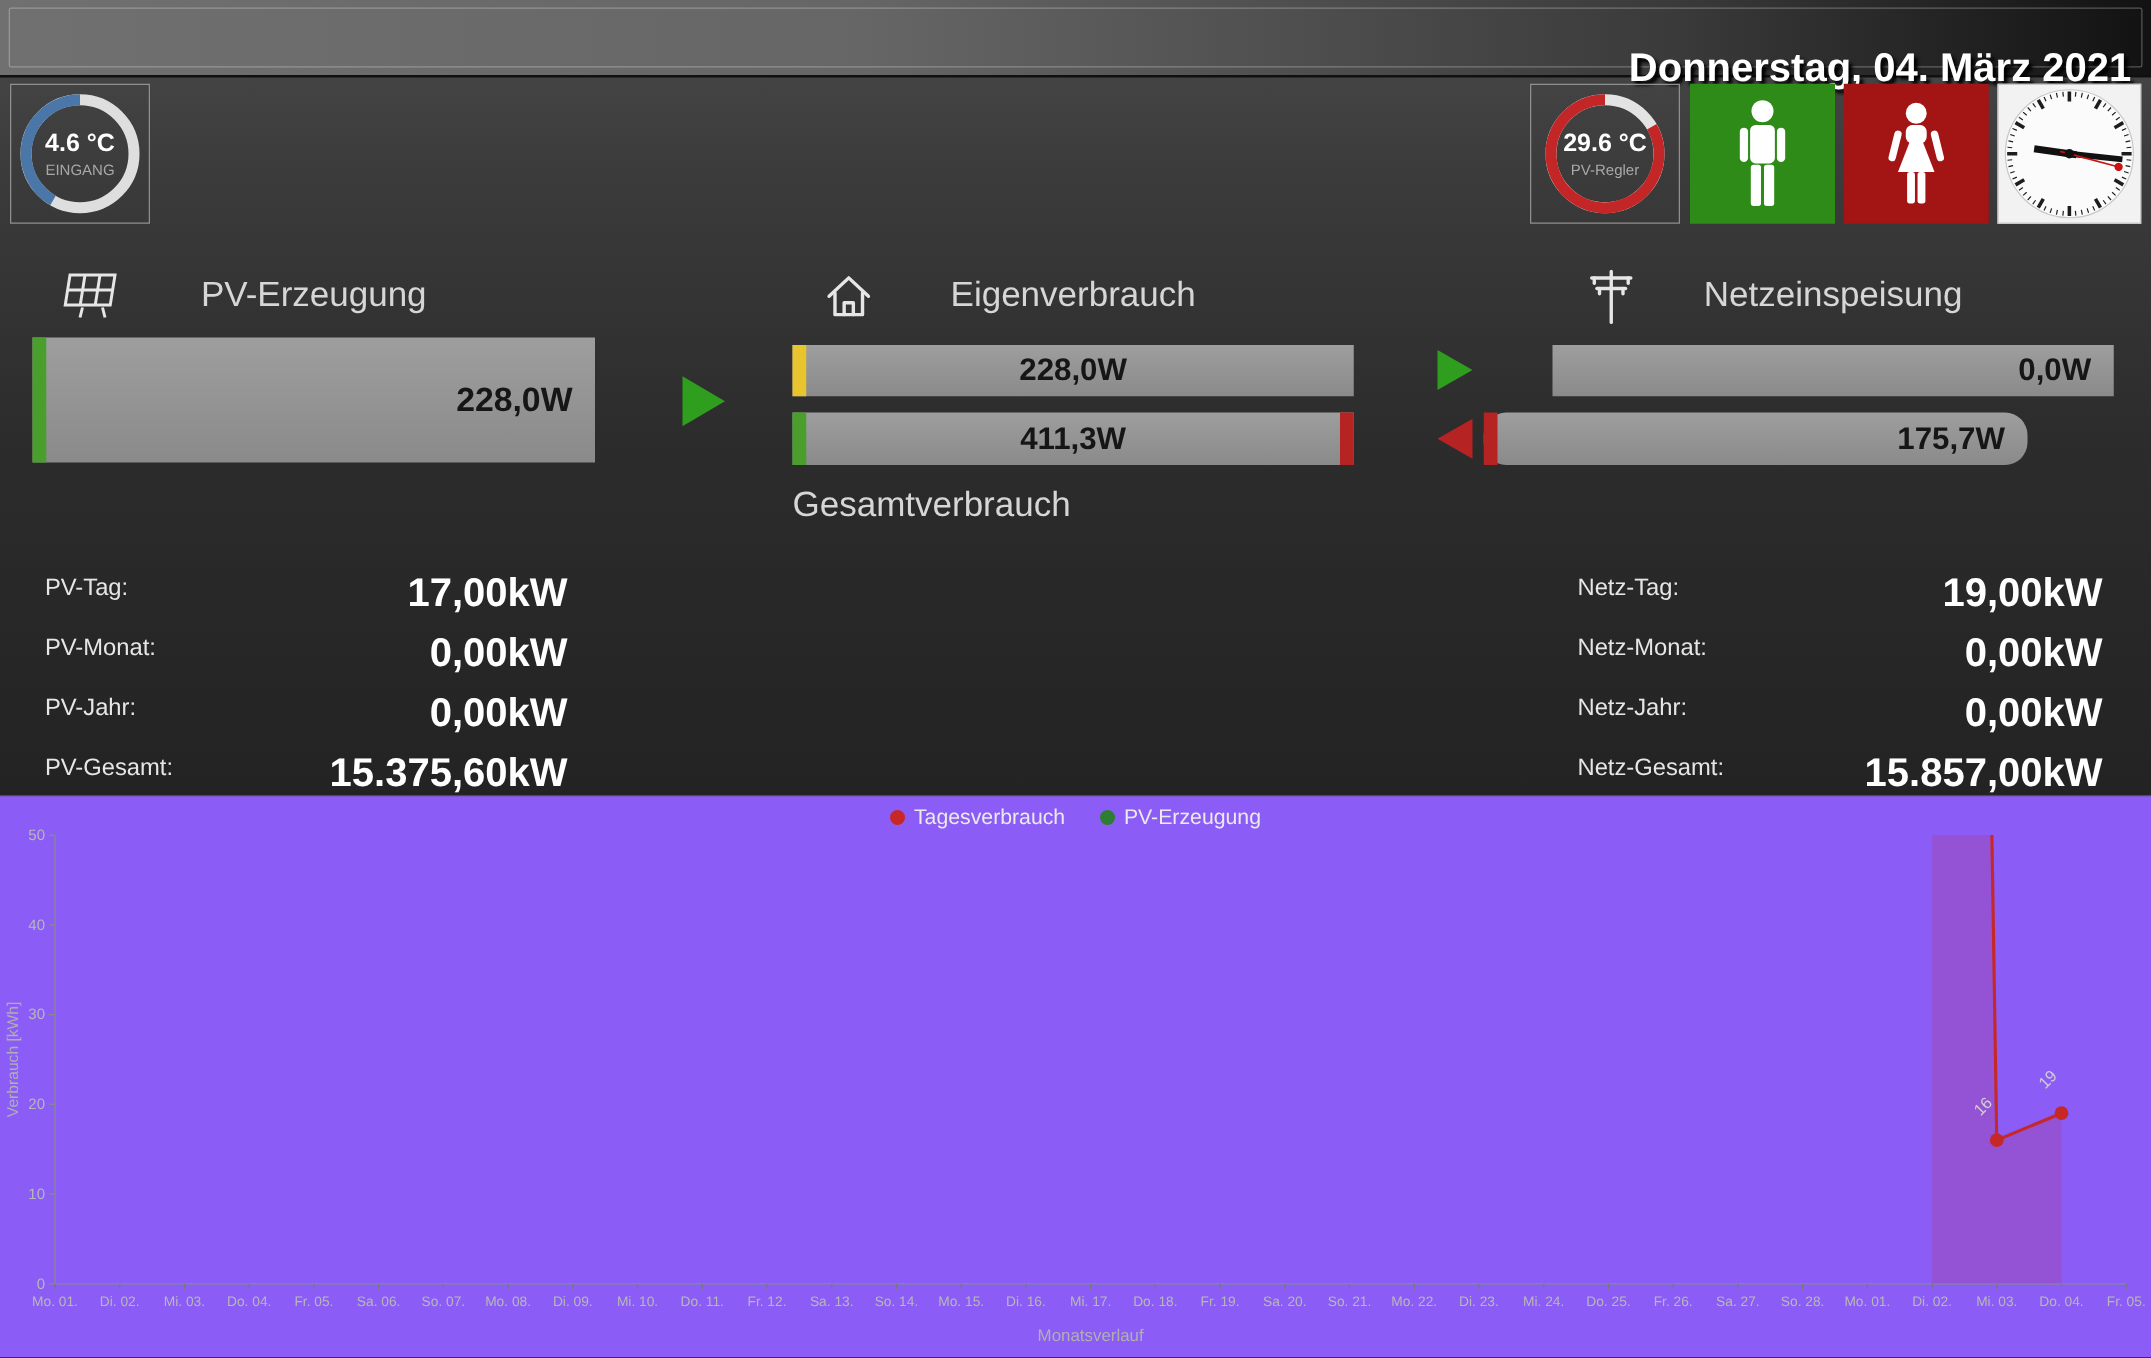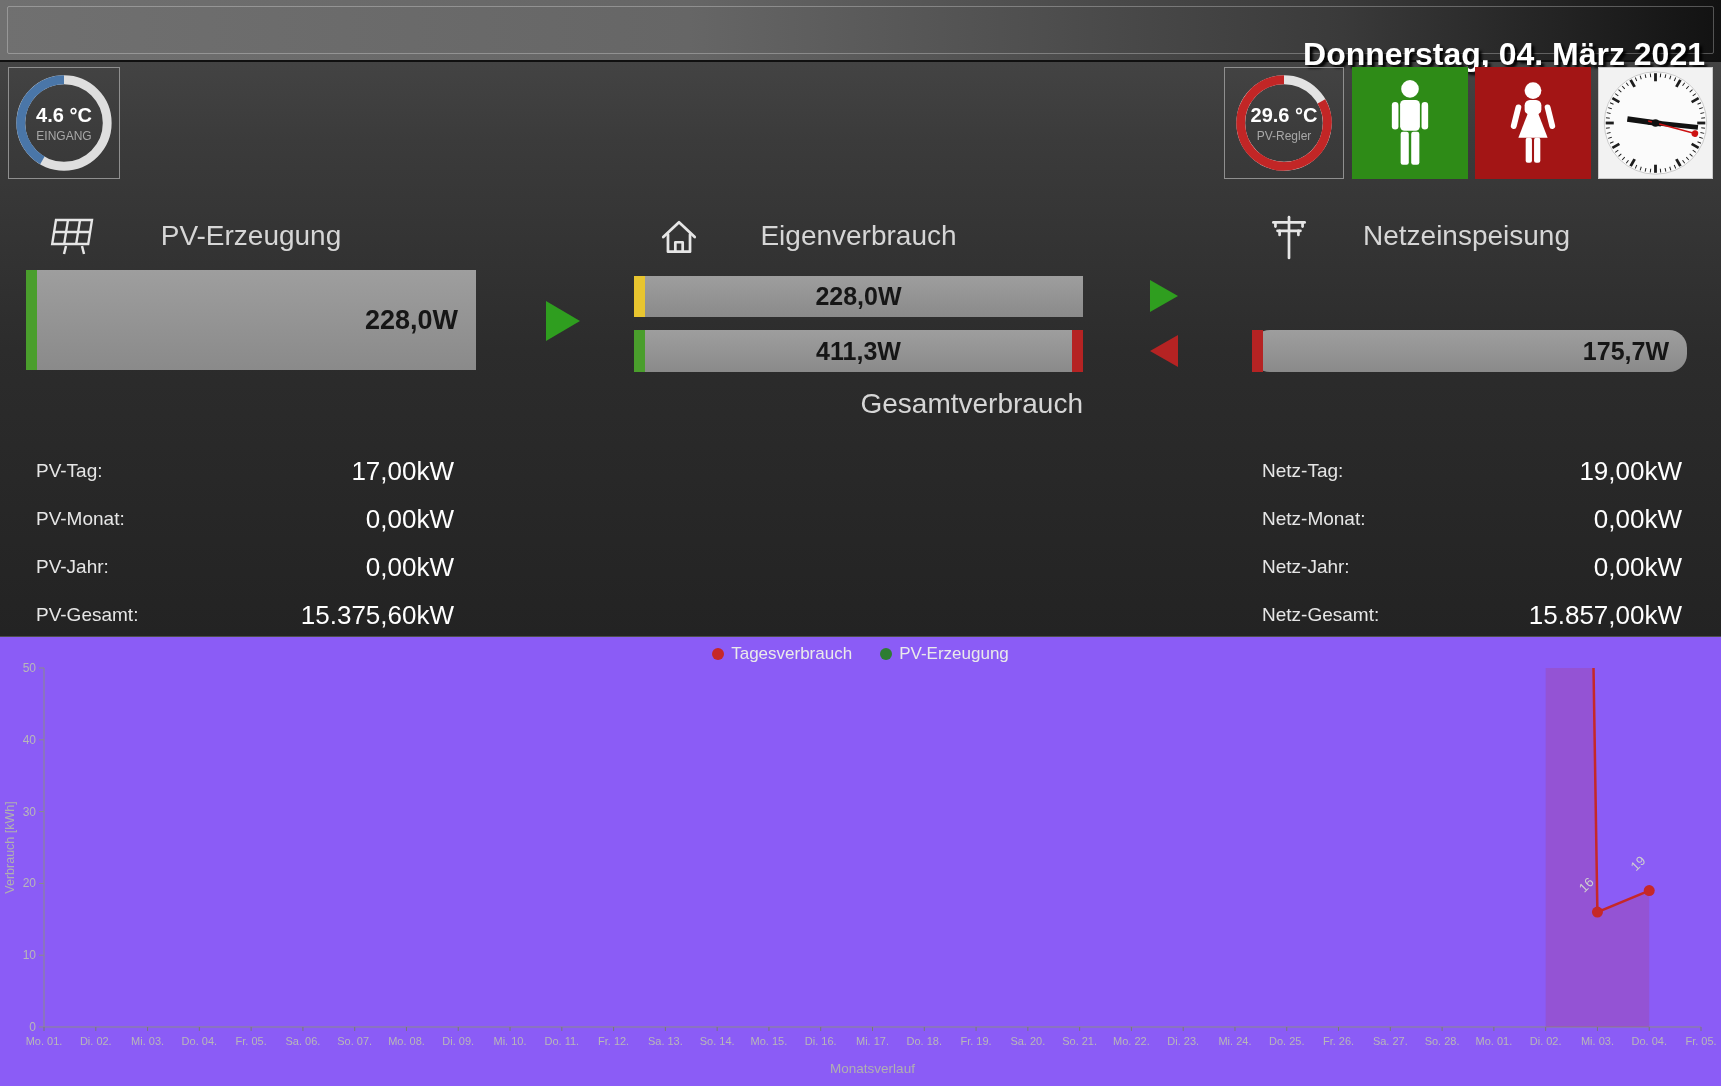--- a/index.html
+++ b/index.html
@@ -40,35 +40,35 @@
   .col-icon { position:absolute; }
   .bar { position:absolute; background:linear-gradient(180deg,#9e9e9e,#8a8a8a); }
   .accent { position:absolute; top:0; bottom:0; width:11px; }
   .accent.left { left:0; } .accent.right { right:0; }
   .acc-green { background:#4a9e2c; } .acc-yellow { background:#e8c52f; } .acc-red { background:#b52323; }
   .bar-text { position:absolute; inset:0; display:flex; align-items:center;
     font-weight:bold; color:#161616; }
   .bar-text.right { justify-content:flex-end; padding-right:18px; }
   .bar-text.center { justify-content:center; }
   .fs27 { font-size:27px; } .fs25 { font-size:25px; }
-  .subtitle { position:absolute; color:#d6d6d6; font-size:28px; text-align:right; }
+  .subtitle { position:absolute; color:#d6d6d6; font-size:28px; text-align:left; }
 
   .tri { position:absolute; width:0; height:0; }
   .tri-right-lg { border-top:20px solid transparent; border-bottom:20px solid transparent;
     border-left:34px solid #2f9e1f; }
   .tri-right-sm { border-top:16px solid transparent; border-bottom:16px solid transparent;
     border-left:28px solid #2f9e1f; }
   .tri-left-sm { border-top:16px solid transparent; border-bottom:16px solid transparent;
     border-right:28px solid #b52323; }
 
   
   .stats { position:absolute; top:448px; }
   .stat-row { position:relative; height:48px; }
   .stat-label { position:absolute; left:0; top:12px; font-size:19px; color:#e6e6e6; }
-  .stat-value { position:absolute; right:0; top:8px; font-size:26px; font-weight:normal; color:#ffffff; }
+  .stat-value { position:absolute; right:0; top:8px; font-size:32px; font-weight:bold; color:#ffffff; }
 
   
   .chart-section { position:absolute; left:0; top:636px; width:1721px; height:450px;
     background:#8b5cf6; border-top:1px solid #4d4d4d; }
   .legend { position:absolute; top:7px; left:0; right:0; display:flex;
     justify-content:center; gap:28px; }
   .legend-item { display:flex; align-items:center; gap:7px; color:#eaeaea; font-size:17px; }
   .legend-dot { width:12px; height:12px; border-radius:50%; background:#888; }
   #chart-svg { position:absolute; left:0; top:0; width:1721px; height:450px; }
 </style>
@@ -250,21 +250,24 @@
   <div class="bar" style="left:634px;top:330px;width:449px;height:42px;padding-left:16px;">
     <div class="accent left acc-green"></div>
     <div class="accent right acc-red"></div>
     <div class="bar-text center fs25">411,3W</div>
   </div>
   <div class="subtitle" style="left:634px;top:388px;width:449px;">Gesamtverbrauch</div>
 
   <div class="tri tri-right-sm" style="left:1150px;top:280px;"></div>
   <div class="tri tri-left-sm" style="left:1150px;top:335px;"></div>
 
-  <div class="bar" style="left:1252px;top:330px;width:435px;height:42px;border-radius:18px;">
+  <div class="bar" style="left:1242px;top:276px;width:449px;height:41px;">
+    <div class="bar-text right fs25">0,0W</div>
+  </div>
+  <div class="bar" style="left:1187px;top:330px;width:435px;height:42px;border-radius:18px;">
     <div class="accent left acc-red"></div>
     <div class="bar-text right fs25">175,7W</div>
   </div>
 
   <div class="stats" style="left:36px;width:418px;">
     <div class="stat-row">
       <span class="stat-label">PV-Tag:</span>
       <span class="stat-value">17,00kW</span>
     </div>
     <div class="stat-row">

